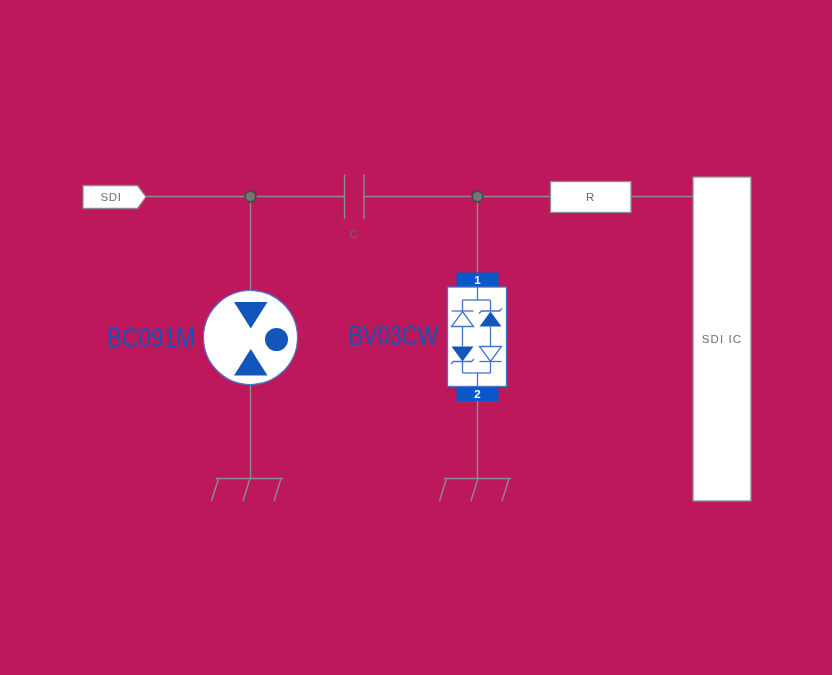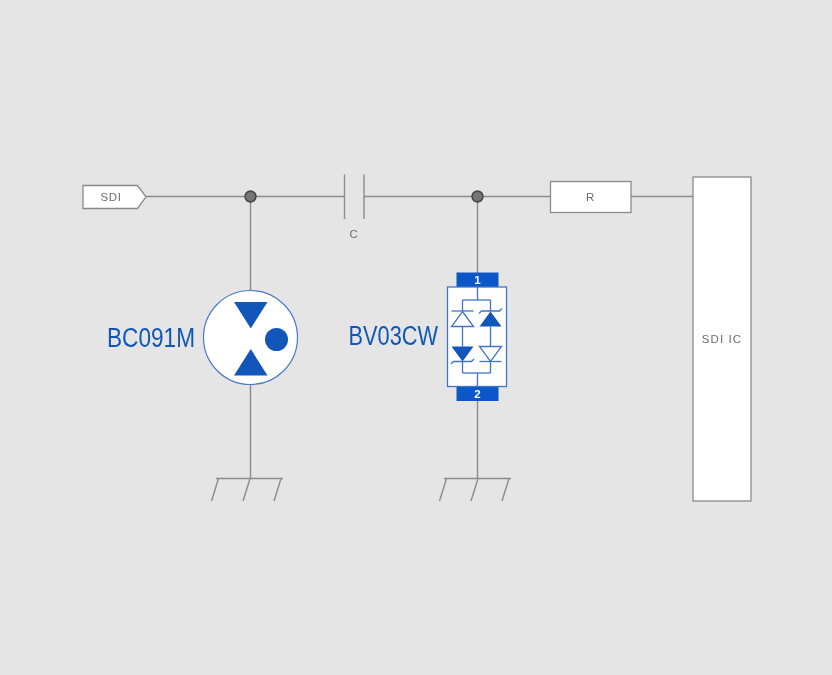--- a/index.html
+++ b/index.html
@@ -4,21 +4,21 @@
 <style>
   html, body {
     margin: 0;
     padding: 0;
     background: #ffffff;
   }
   .stage {
     position: relative;
     width: 832px;
     height: 675px;
-    background: #e5e5e5;
+    background: #be185d;
     overflow: hidden;
     font-family: "Liberation Sans", sans-serif;
   }
   svg { display: block; }
   text {
     font-family: "Liberation Sans", sans-serif;
   }
   .gray-label {
     fill: #6d6d6d;
     font-size: 11.5px;

